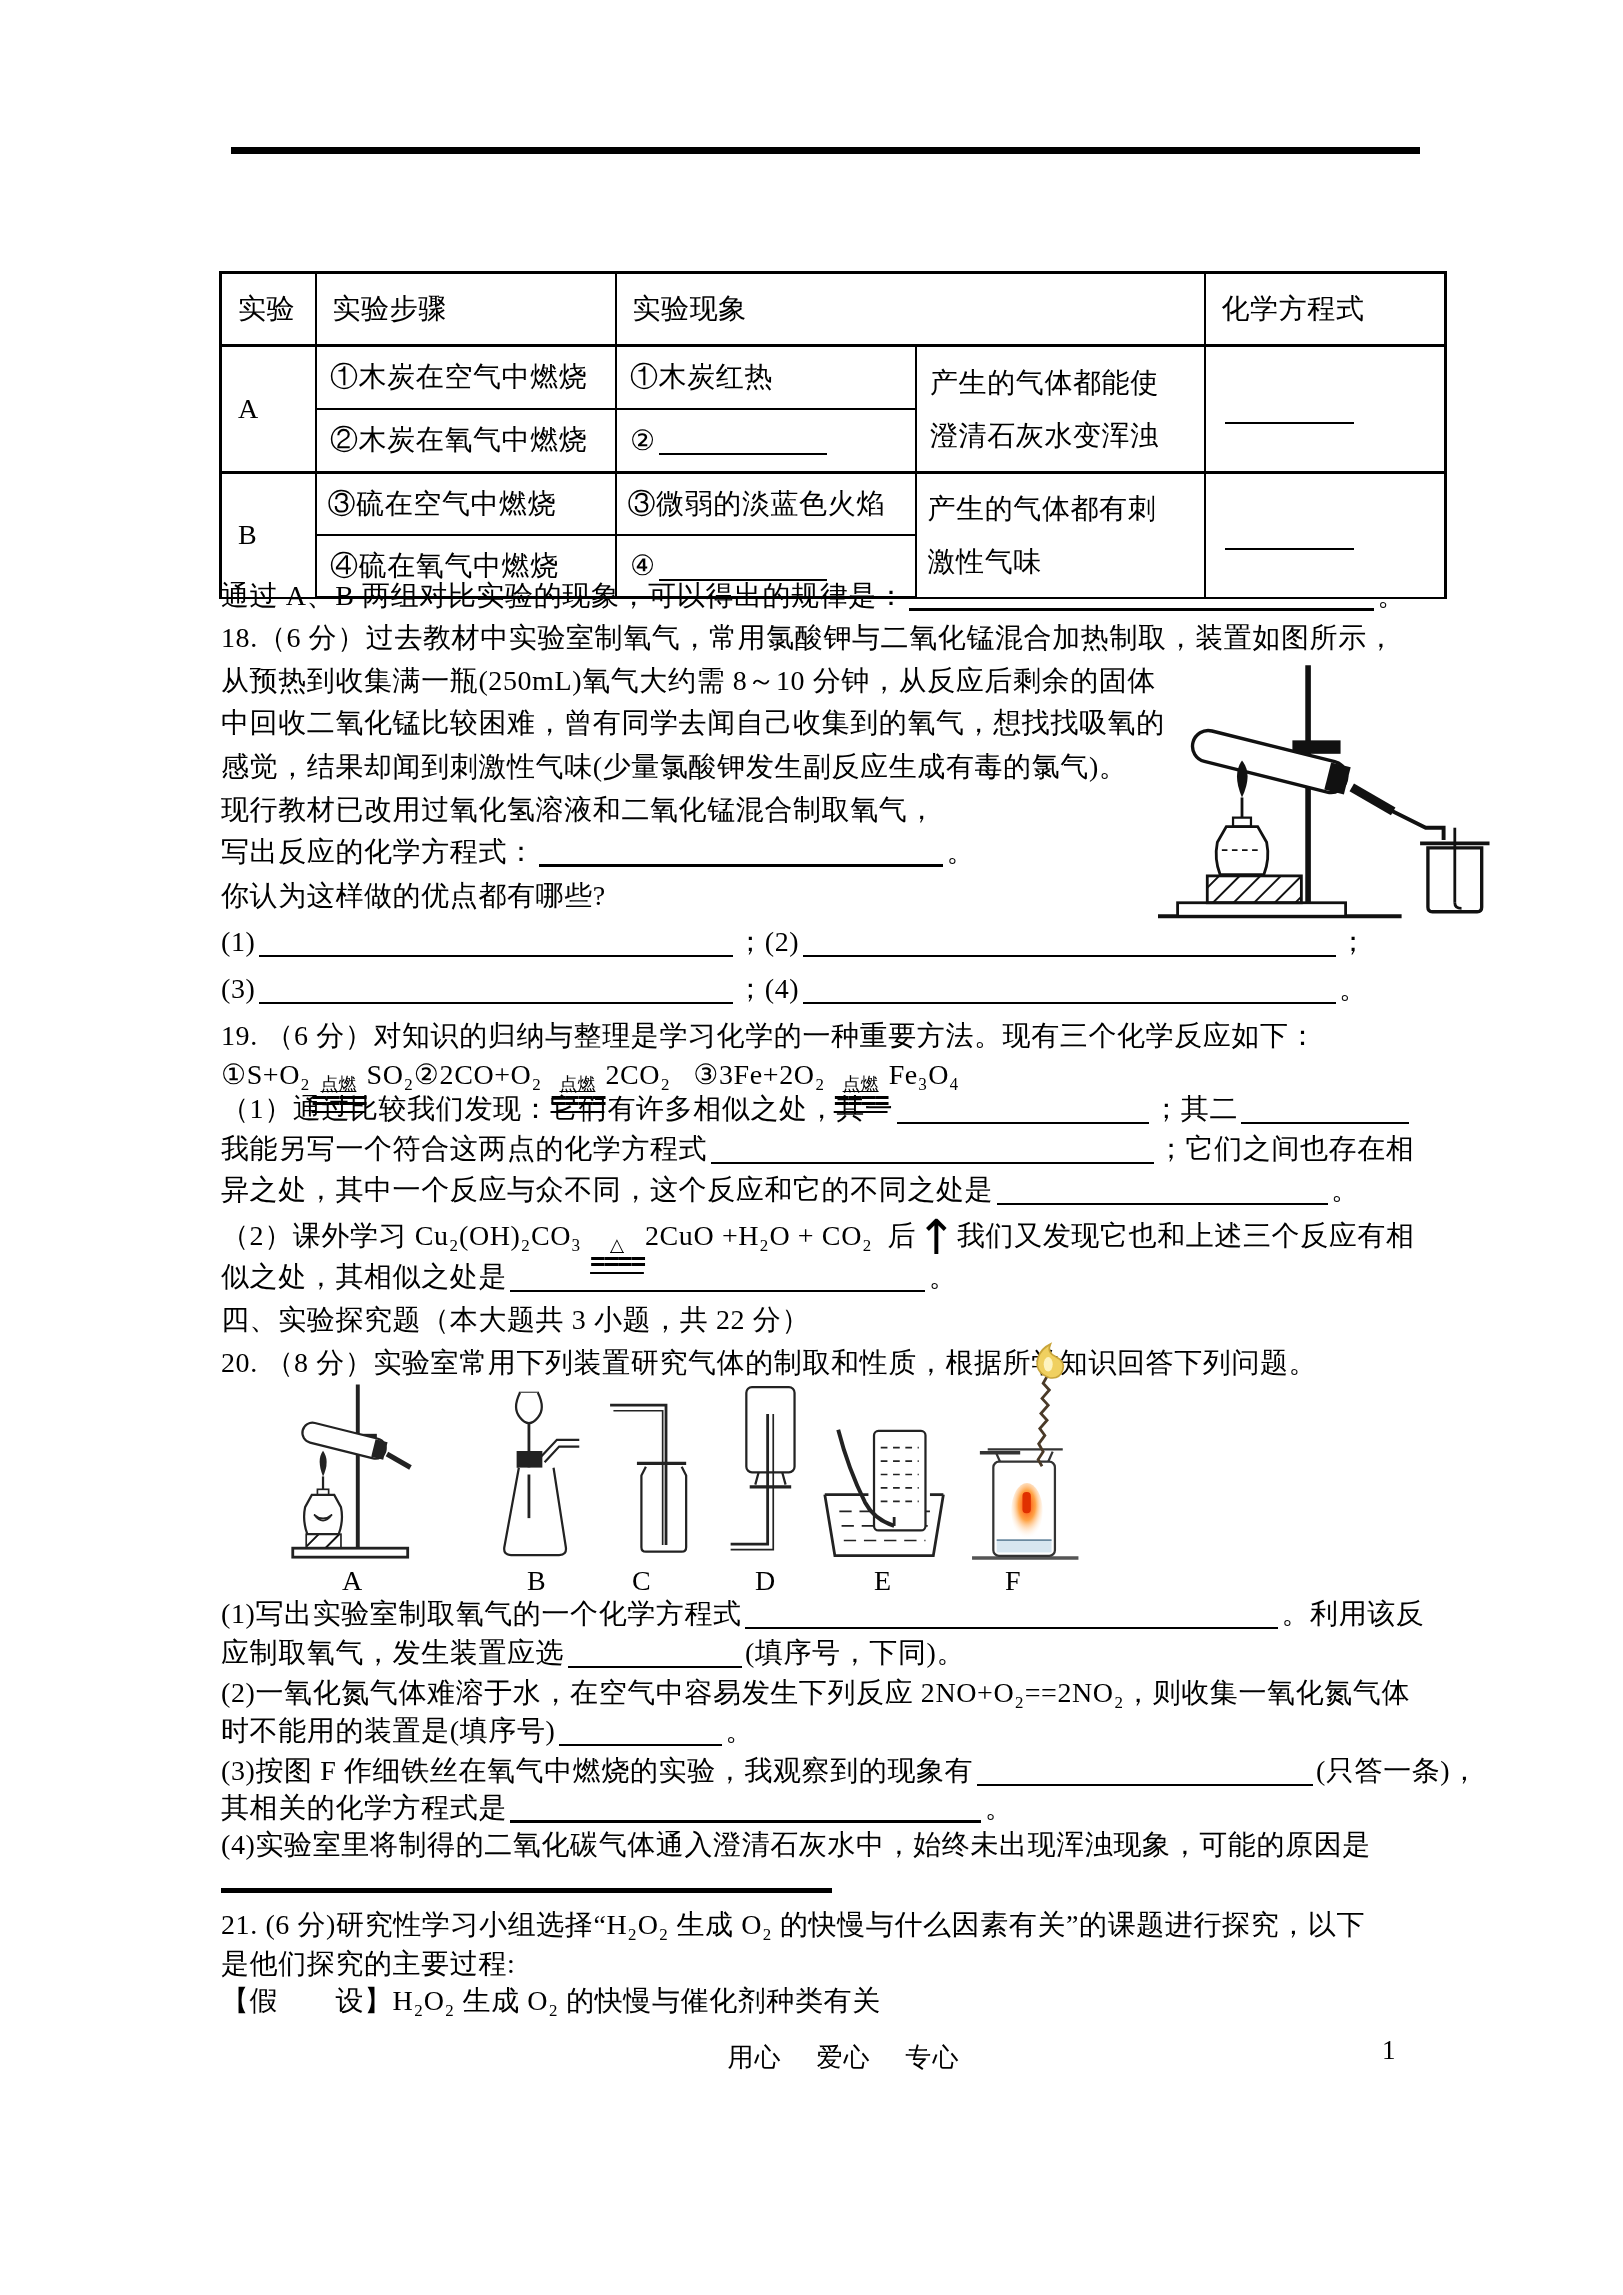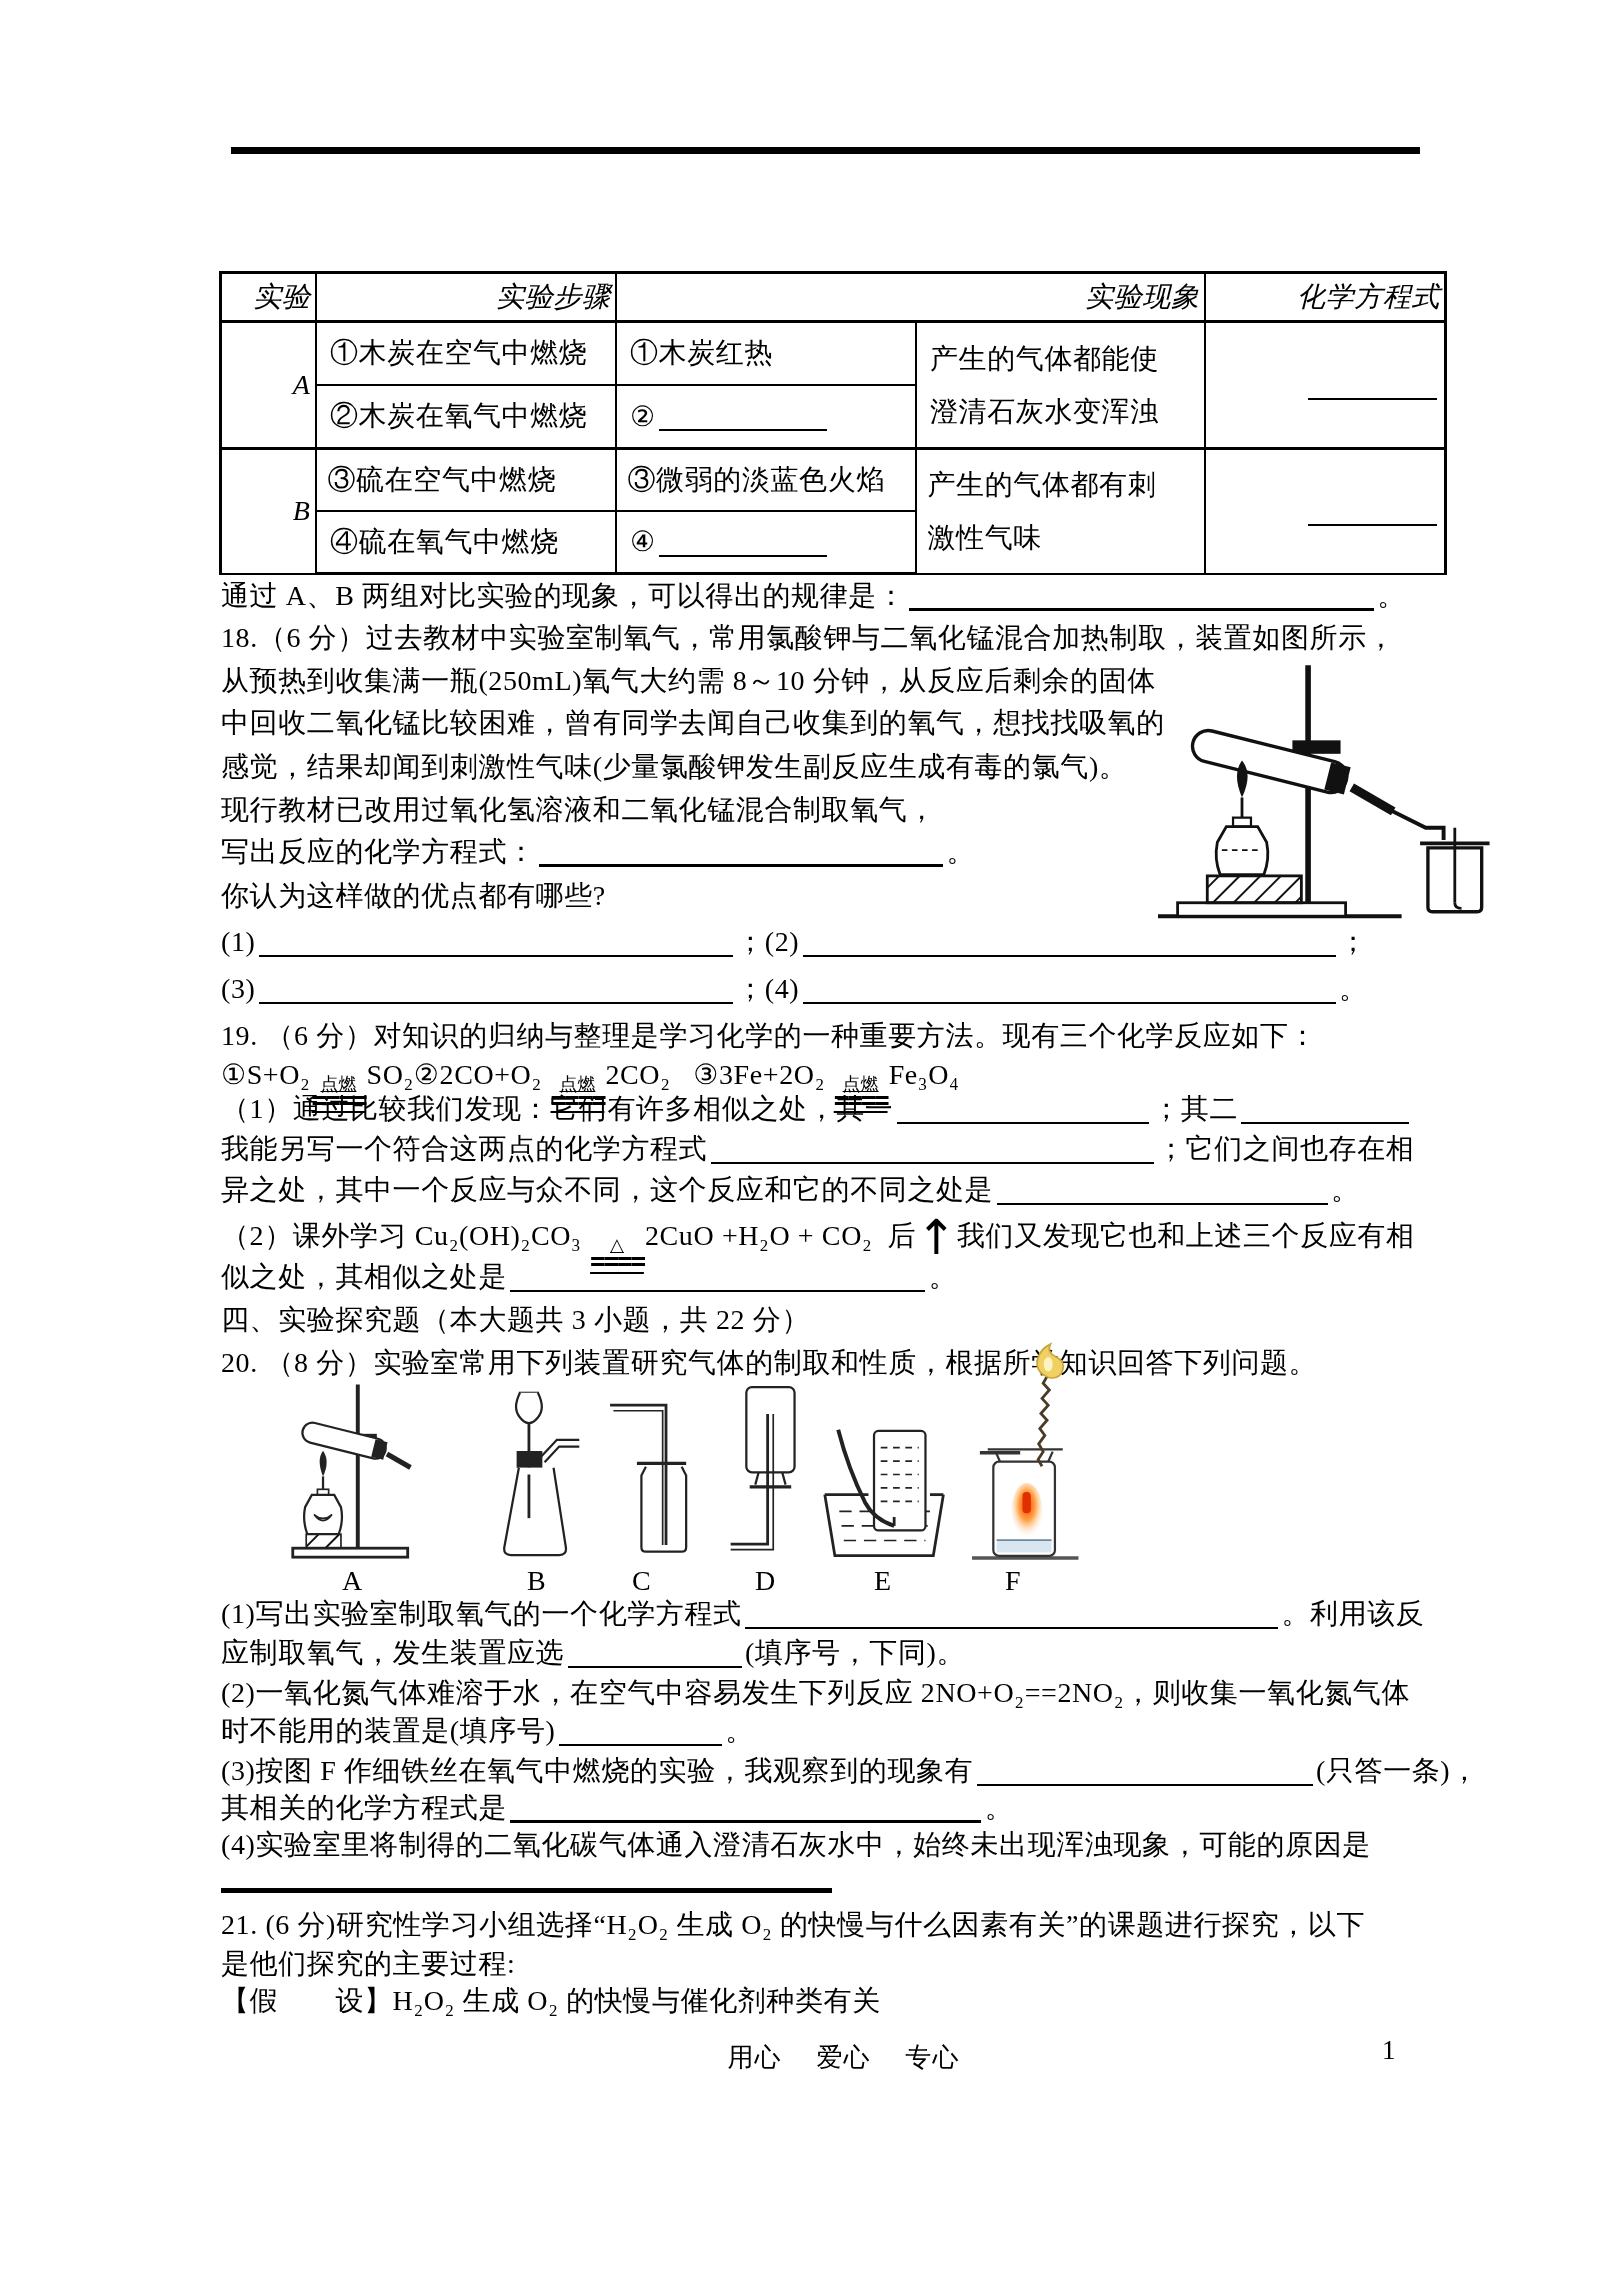--- a/index.html
+++ b/index.html
@@ -8,21 +8,21 @@
         font-size:28px;overflow:hidden;}
   .line{position:absolute;left:221px;white-space:nowrap;line-height:35px;letter-spacing:0.6px;}
   .blank{display:inline-block;border-bottom:2.2px solid #000;height:19px;
          position:relative;top:5.6px;margin:0 3.4px;}
   .blank.thick{border-bottom-width:3.4px;}
   .bar{position:absolute;background:#000;}
   
   #exp-table{position:absolute;left:219px;top:271px;border-collapse:collapse;table-layout:fixed;}
   #exp-table td{border:2.2px solid #000;padding:0 0 0 13.5px;vertical-align:middle;
                 font-size:28px;letter-spacing:0.6px;}
-  #exp-table td.ctr{text-align:right;padding:4px;font-style:italic;}
+  #exp-table td.ctr{text-align:left;padding:16px;}
   #exp-table .thickb{border-bottom-width:3.9px;}
   #exp-table .thickt{border-top-width:3.9px;padding-left:11px;}
   #exp-table .outer-l{border-left-width:3.9px;}
   #exp-table .outer-r{border-right-width:3.9px;}
   #exp-table .outer-t{border-top-width:3.9px;}
   #exp-table .outer-b{border-bottom-width:3.9px;}
   .twoLine{line-height:53px;}
   
   .cond{display:inline-flex;flex-direction:column;align-items:center;
         vertical-align:-5.6px;margin:0 1.1px;text-decoration:underline;}

